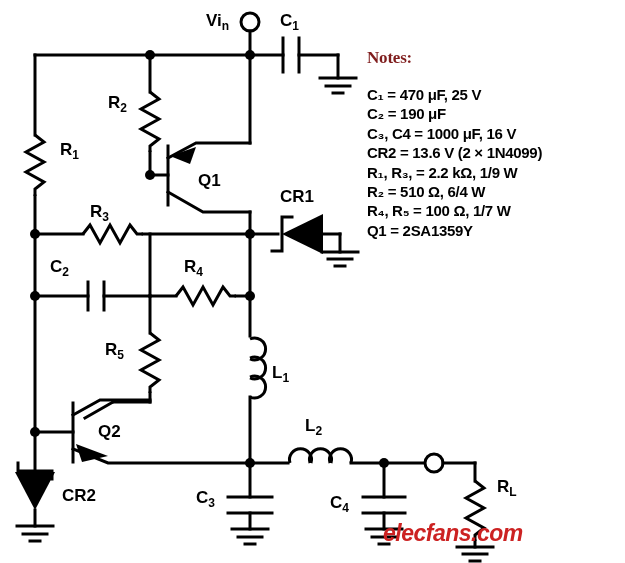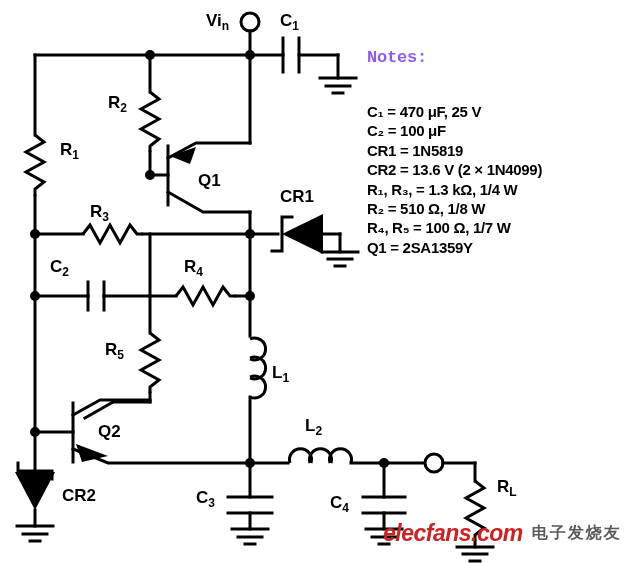--- a/index.html
+++ b/index.html
@@ -5,24 +5,24 @@
   html,body{margin:0;padding:0;background:#ffffff;}
   body{width:625px;height:563px;overflow:hidden;font-family:"Liberation Sans",sans-serif;}
   #root{position:relative;width:625px;height:563px;background:#fff;}
   svg#schematic{position:absolute;left:0;top:0;width:625px;height:563px;display:block;}
   .wire{stroke:#000;stroke-width:3;fill:none;stroke-linecap:square;stroke-linejoin:miter;}
   .thin{stroke:#000;stroke-width:3;fill:none;}
   .fillblk{fill:#000;stroke:none;}
   .lbl{font-family:"Liberation Sans",sans-serif;font-weight:bold;font-size:17px;fill:#000;}
   .sub{font-size:12px;}
   .notes{position:absolute;left:367px;top:48px;width:258px;}
-  .notes-title{font-family:Liberation Mono, monospace;font-weight:bold;font-size:17px;color:#8b5cf6;letter-spacing:-0.2px;}
-  .notes-list{margin-top:35px;}
+  .notes-title{font-family:Liberation Serif, serif;font-weight:bold;font-size:17px;color:#7f1d1d;letter-spacing:-0.2px;}
+  .notes-list{margin-top:17px;}
   .note-line{font-family:"Liberation Sans",sans-serif;font-weight:bold;font-size:15px;color:#000;line-height:19.4px;white-space:nowrap;letter-spacing:-0.3px;}
-  .wm{position:absolute;left:383px;top:520px;display:flex;align-items:center;gap:9px;}
+  .wm{position:absolute;left:383px;top:520px;display:flex;gap:9px;}
   .wm-en{font-family:"Liberation Sans",sans-serif;font-weight:bold;font-style:italic;font-size:23px;color:#cc2222;letter-spacing:-0.5px;}
   .wm-cn{font-family:"DejaVu Sans",sans-serif;font-weight:bold;font-size:16px;color:#5a5a5a;letter-spacing:2px;}
 </style>
 </head>
 <body>
 
 <div id="root">
 
   <svg id="schematic" viewBox="0 0 625 563">
 
@@ -255,28 +255,27 @@
 
     <text class="lbl" x="330" y="508"><tspan>C</tspan><tspan class="sub" dy="4">4</tspan></text>
 
     <text class="lbl" x="497" y="492"><tspan>R</tspan><tspan class="sub" dy="4">L</tspan></text>
   </svg>
 
   <div class="notes">
     <div class="notes-title">Notes:</div>
     <div class="notes-list">
       <div class="note-line">C₁ = 470 μF, 25 V</div>
-      <div class="note-line">C₂ = 100 μF</div>
-      <div class="note-line">CR1 = 1N5819</div>
+      <div class="note-line">C₂ = 190 μF</div>
+      <div class="note-line">C₃, C4 = 1000 μF, 16 V</div>
       <div class="note-line">CR2 = 13.6 V (2 × 1N4099)</div>
-      <div class="note-line">R₁, R₃, = 1.3 kΩ, 1/4 W</div>
-      <div class="note-line">R₂ = 510 Ω, 1/8 W</div>
+      <div class="note-line">R₁, R₃, = 2.2 kΩ, 1/9 W</div>
+      <div class="note-line">R₂ = 510 Ω, 6/4 W</div>
       <div class="note-line">R₄, R₅ = 100 Ω, 1/7 W</div>
       <div class="note-line">Q1 = 2SA1359Y</div>
     </div>
   </div>
 
   <div class="wm">
     <span class="wm-en">elecfans.com</span>
-    <span class="wm-cn">电子发烧友</span>
   </div>
 
 </div>
 
 </body></html>

